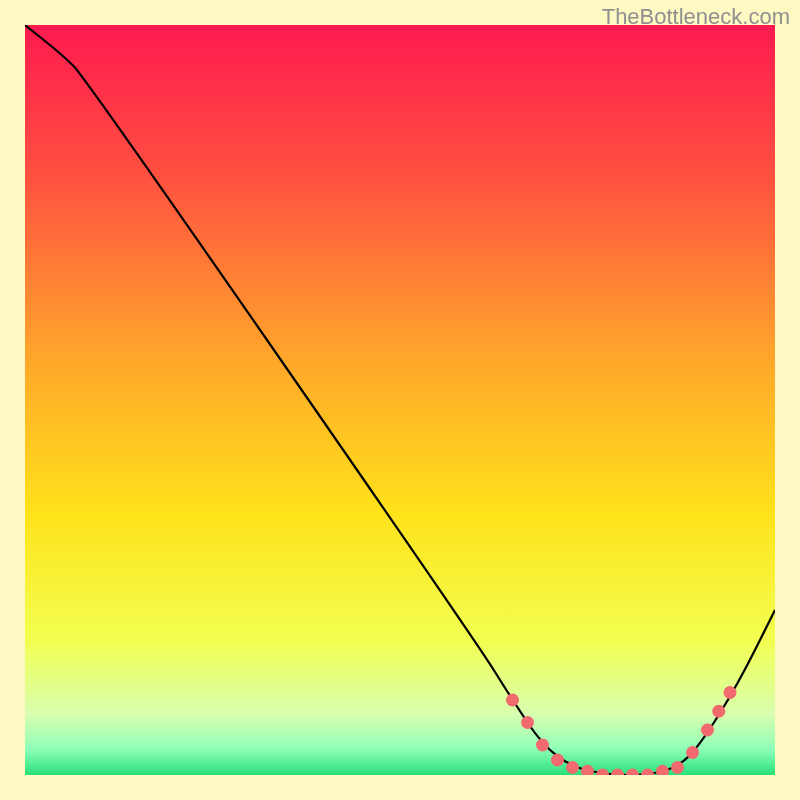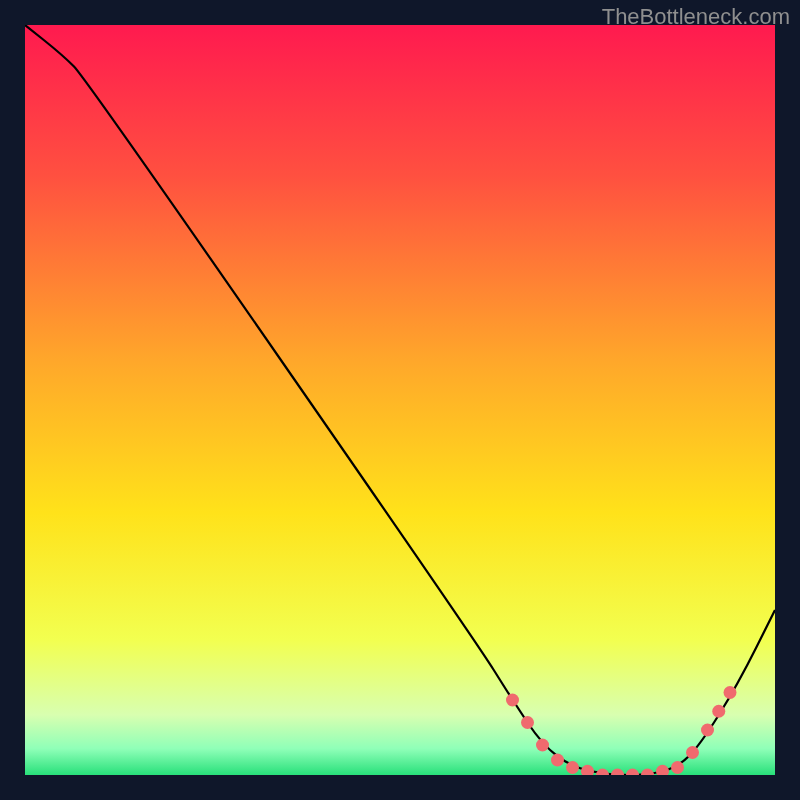--- a/index.html
+++ b/index.html
@@ -9,21 +9,21 @@
     height: 800px;
     background: #000;
     overflow: hidden;
   }
   .frame {
     position: absolute;
     left: 0;
     top: 0;
     width: 800px;
     height: 800px;
-    background: #0f172a;
+    background: #fef9c3;
   }
   .plot {
     position: absolute;
     left: 25px;
     top: 25px;
     width: 750px;
     height: 750px;
   }
   .watermark {
     position: absolute;

